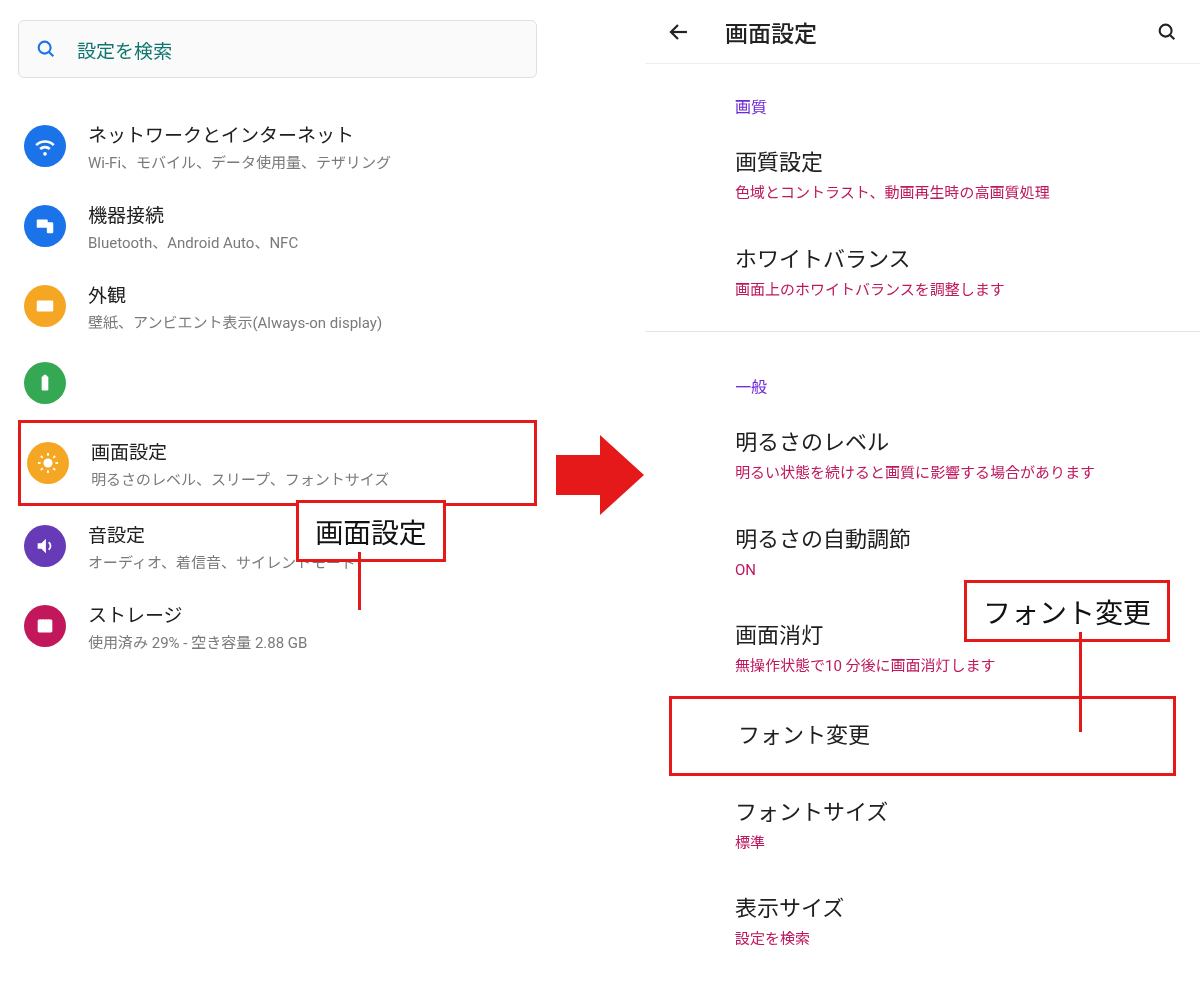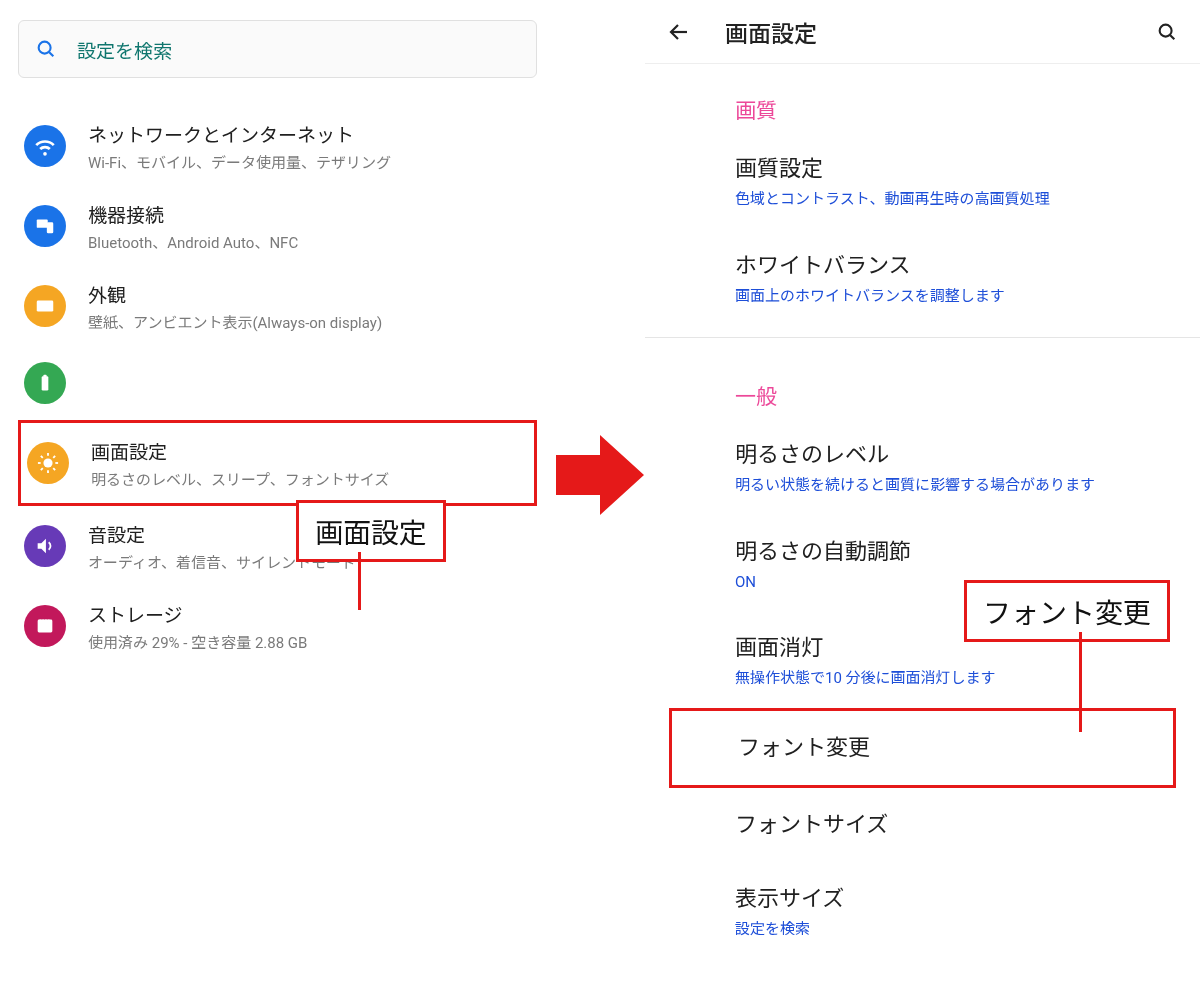--- a/index.html
+++ b/index.html
@@ -58,34 +58,34 @@
     display: flex;
     align-items: center;
     padding: 0 22px;
     border-bottom: 1px solid #eee;
   }
   .appbar .back { color: #222; margin-right: 34px; }
   .appbar .title { font-size: 23px; font-weight: 500; color: #222; flex: 1; }
   .appbar .search { color: #222; }
 
   .section-label {
-    font-size: 21px;
-    color: #ec4899;
+    font-size: 16px;
+    color: #6d28d9;
     padding: 30px 16px 8px 90px;
   }
   .r-item {
     padding: 18px 30px 18px 90px;
   }
   .r-item.highlight {
     border: 3px solid #e51919;
     margin: 0 24px;
     padding: 18px 6px 18px 66px;
   }
   .r-title { font-size: 22px; color: #202020; margin-bottom: 6px; }
-  .r-sub   { font-size: 15px; color: #1d4ed8; line-height: 1.5; }
+  .r-sub   { font-size: 15px; color: #be185d; line-height: 1.5; }
   .divider { height: 1px; background: #e5e5e5; margin: 12px 0; }
 
   
   .arrow {
     position: absolute;
     top: 430px;
     left: 50%;
     transform: translateX(-50%);
     color: #e51919;
   }
@@ -271,20 +271,21 @@
         </div>
         <div class="r-item">
           <div class="r-title">画面消灯</div>
           <div class="r-sub">無操作状態で10 分後に画面消灯します</div>
         </div>
         <div class="r-item highlight">
           <div class="r-title">フォント変更</div>
         </div>
         <div class="r-item">
           <div class="r-title">フォントサイズ</div>
+          <div class="r-sub">標準</div>
         </div>
         <div class="r-item">
           <div class="r-title">表示サイズ</div>
           <div class="r-sub">設定を検索</div>
         </div>
       </div>
 
     <div class="callout" style="top:580px; right:30px;">
       <span>フォント変更</span>
     </div>

